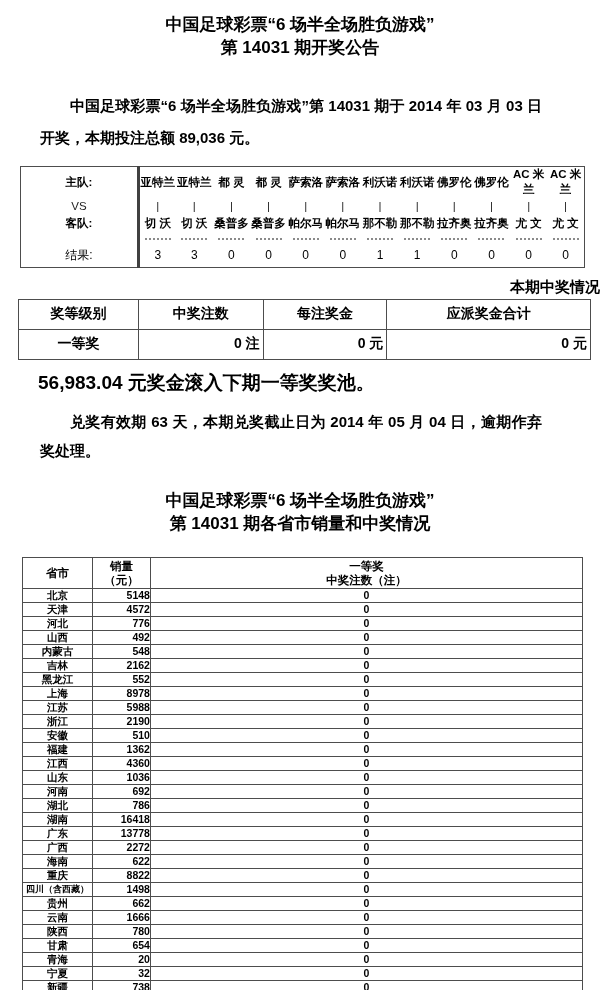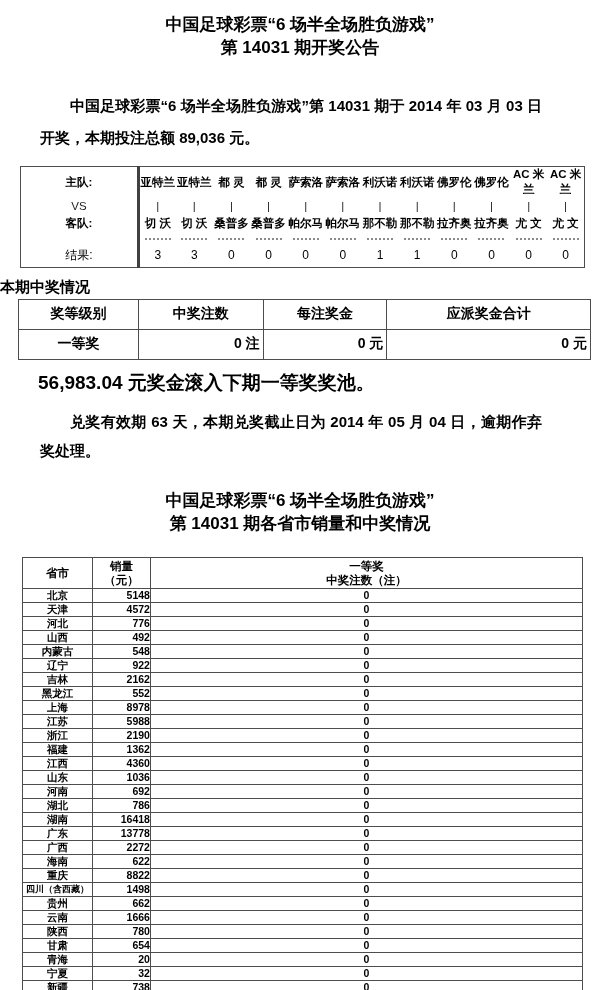--- a/index.html
+++ b/index.html
@@ -27,21 +27,21 @@
   .match-table td{text-align:center;padding:0;vertical-align:middle;}
   .match-table td.label{width:116px;border-right:3px solid #404040;}
   .match-table tr.r-home{height:25px;}
   .match-table tr.r-vs{height:17px;font-weight:400;color:#222;padding-left:29px;}
   .match-table tr.r-away{height:18px;}
   .match-table tr.r-dash{height:10px;}
   .match-table tr.r-result{height:23px;font-weight:500;font-size:12px;}
   .dash{display:inline-block;width:26px;height:0;border-top:2px dotted #8a8a8a;vertical-align:middle;}
 
   
-  .prize-caption{margin:10px 0 0 0;text-align:left;font-size:15px;font-weight:700;}
+  .prize-caption{margin:10px 0 0 0;text-align:right;font-size:15px;font-weight:700;}
   .prize-table{margin:2px 0 0 18px;width:573px;border-collapse:collapse;font-size:14px;font-weight:600;}
   .prize-table th,.prize-table td{border:1px solid #4d4d4d;height:21px;padding:4px;}
   .prize-table th{text-align:center;font-weight:600;}
   .prize-table td.level{text-align:center;}
   .prize-table td.num{text-align:right;padding-right:3px;}
 
   
   .province-table{margin:22px 0 0 22px;width:561px;border-collapse:collapse;font-size:10.5px;font-weight:600;border:1px solid #4d4d4d;}
   .province-table th,.province-table td{border:1px solid #4d4d4d;padding:0;}
   .province-table thead th{height:30px;font-size:11.5px;line-height:14px;font-weight:600;text-align:center;}
@@ -215,25 +215,20 @@
           <td class="c-prov">山西</td>
           <td class="c-sales">492</td>
           <td class="c-prize">0</td>
         </tr>
         <tr>
           <td class="c-prov">内蒙古</td>
           <td class="c-sales">548</td>
           <td class="c-prize">0</td>
         </tr>
         <tr>
-          <td class="c-prov">辽宁</td>
-          <td class="c-sales">922</td>
-          <td class="c-prize">0</td>
-        </tr>
-        <tr>
           <td class="c-prov">吉林</td>
           <td class="c-sales">2162</td>
           <td class="c-prize">0</td>
         </tr>
         <tr>
           <td class="c-prov">黑龙江</td>
           <td class="c-sales">552</td>
           <td class="c-prize">0</td>
         </tr>
         <tr>
@@ -245,20 +240,25 @@
           <td class="c-prov">江苏</td>
           <td class="c-sales">5988</td>
           <td class="c-prize">0</td>
         </tr>
         <tr>
           <td class="c-prov">浙江</td>
           <td class="c-sales">2190</td>
           <td class="c-prize">0</td>
         </tr>
         <tr>
+          <td class="c-prov">安徽</td>
+          <td class="c-sales">510</td>
+          <td class="c-prize">0</td>
+        </tr>
+        <tr>
           <td class="c-prov">福建</td>
           <td class="c-sales">1362</td>
           <td class="c-prize">0</td>
         </tr>
         <tr>
           <td class="c-prov">江西</td>
           <td class="c-sales">4360</td>
           <td class="c-prize">0</td>
         </tr>
         <tr>

